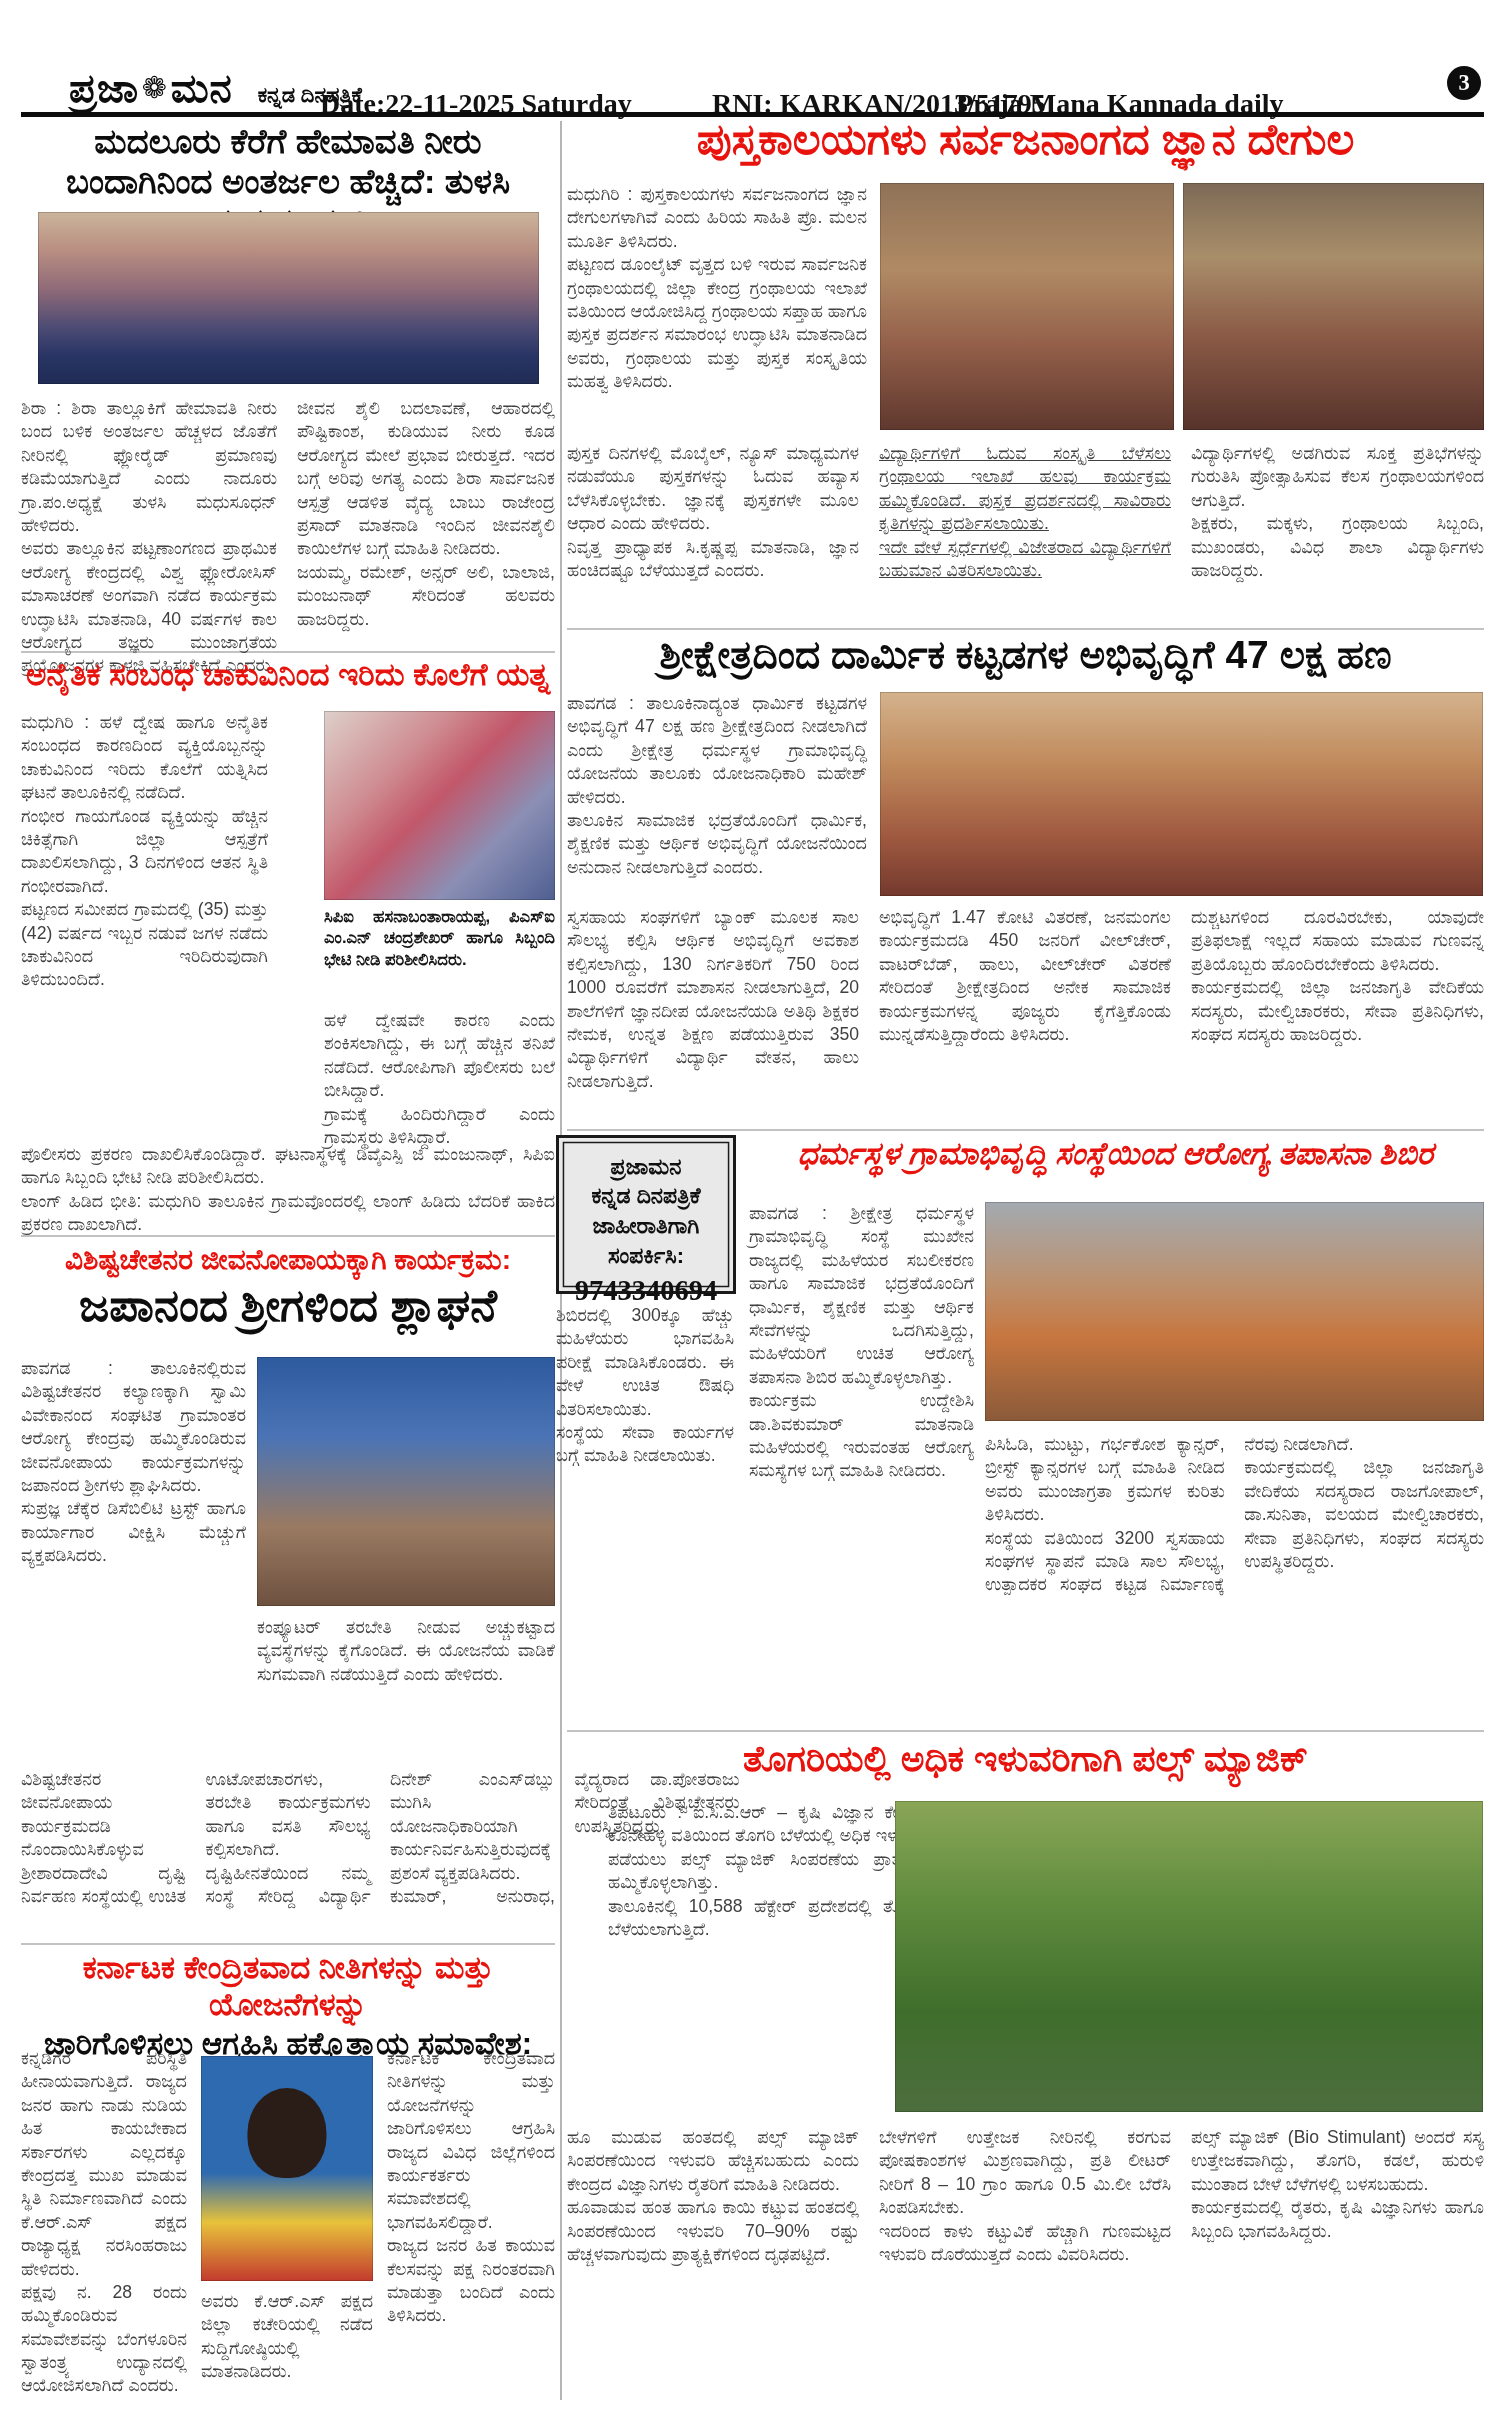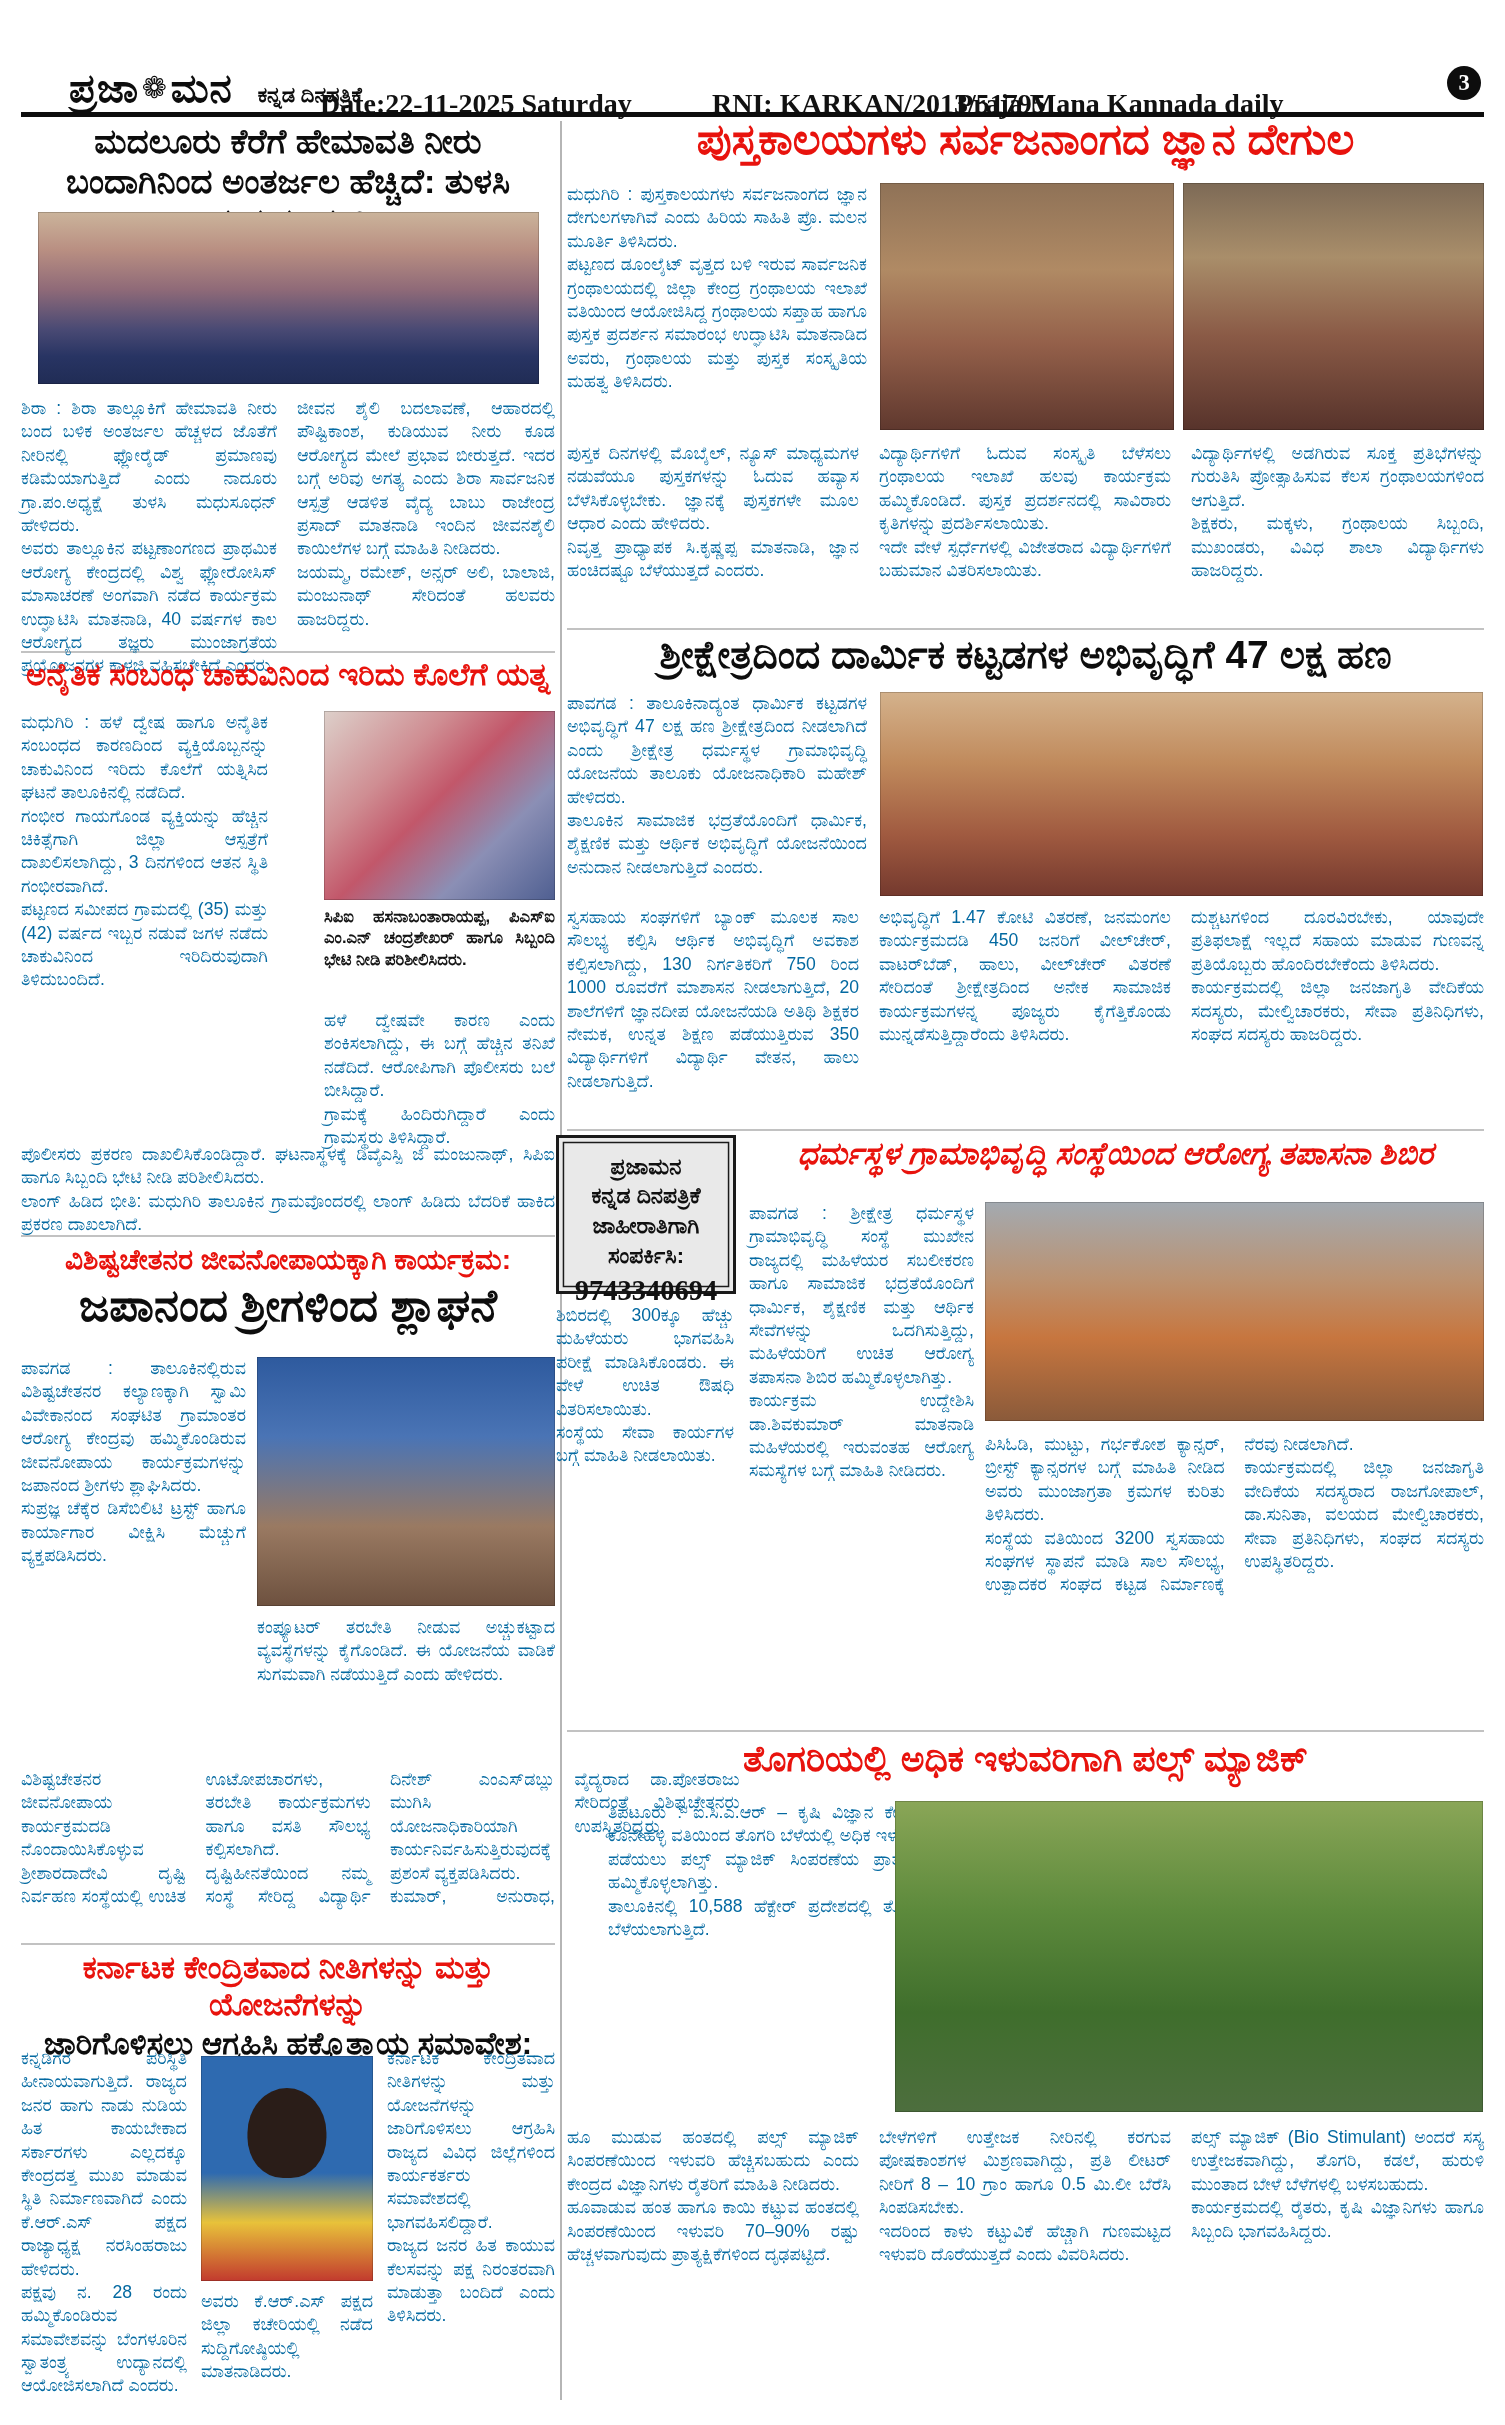--- a/index.html
+++ b/index.html
@@ -22,21 +22,21 @@
   .mast-rule{background:#0d0d0d; height:5.2px;}
   .vrule{background:#b5b5b5; width:1.5px;}
   .hrule{background:#c2c2c2; height:1.5px;}
   
   .hl{font-weight:bold; text-align:center; line-height:1.18; letter-spacing:0px;}
   .hl.black{color:#0d0d0d;}
   .hl.red{color:#e8130d;}
   
   .bodytxt{
     font-size:17.6px; line-height:1.33; text-align:justify;
-    white-space:pre-line; color:#0369a1; word-break:break-word;
+    white-space:pre-line; color:#404040; word-break:break-word;
   }
   .caption{
     font-size:16.5px; line-height:1.3; font-weight:bold; text-align:justify;
     white-space:pre-line; color:#151515;
   }
   .cols2{column-count:2; column-gap:19.5px;}
   .cols3{column-count:3; column-gap:19.5px;}
   
   .photo{box-shadow:inset 0 0 0 0.7px rgba(0,0,0,.25);}
   .photo-a1{background:linear-gradient(180deg,#cbb49b 0%,#b98f82 22%,#8f6a78 45%,#4a4a74 68%,#283463 84%,#202c55 100%);}
@@ -102,21 +102,21 @@
 
   <div class="abs" style="left:567px; top:114px; width:917px; height:510px;">
     <div class="hl red" style="font-size:43px;">ಪುಸ್ತಕಾಲಯಗಳು ಸರ್ವಜನಾಂಗದ ಜ್ಞಾನ ದೇಗುಲ</div>
     <div class="abs bodytxt" style="left:0px; top:69px; width:300px; height:247px;">ಮಧುಗಿರಿ : ಪುಸ್ತಕಾಲಯಗಳು ಸರ್ವಜನಾಂಗದ ಜ್ಞಾನ ದೇಗುಲಗಳಾಗಿವೆ ಎಂದು ಹಿರಿಯ ಸಾಹಿತಿ ಪ್ರೊ. ಮಲನ ಮೂರ್ತಿ ತಿಳಿಸಿದರು.
 ಪಟ್ಟಣದ ಡೂಂಲೈಟ್ ವೃತ್ತದ ಬಳಿ ಇರುವ ಸಾರ್ವಜನಿಕ ಗ್ರಂಥಾಲಯದಲ್ಲಿ ಜಿಲ್ಲಾ ಕೇಂದ್ರ ಗ್ರಂಥಾಲಯ ಇಲಾಖೆ ವತಿಯಿಂದ ಆಯೋಜಿಸಿದ್ದ ಗ್ರಂಥಾಲಯ ಸಪ್ತಾಹ ಹಾಗೂ ಪುಸ್ತಕ ಪ್ರದರ್ಶನ ಸಮಾರಂಭ ಉದ್ಘಾಟಿಸಿ ಮಾತನಾಡಿದ ಅವರು, ಗ್ರಂಥಾಲಯ ಮತ್ತು ಪುಸ್ತಕ ಸಂಸ್ಕೃತಿಯ ಮಹತ್ವ ತಿಳಿಸಿದರು.</div>
     <div class="photo photo-a2a abs" style="left:313px; top:69px; width:294px; height:247px;"></div>
     <div class="photo photo-a2b abs" style="left:616px; top:69px; width:301px; height:247px;"></div>
     <div class="abs" style="left:0px; top:328px; width:917px; height:180px;">
       <div class="abs bodytxt" style="left:0px; top:0px; width:292px;">ಪುಸ್ತಕ ದಿನಗಳಲ್ಲಿ ಮೊಬೈಲ್, ನ್ಯೂಸ್ ಮಾಧ್ಯಮಗಳ ನಡುವೆಯೂ ಪುಸ್ತಕಗಳನ್ನು ಓದುವ ಹವ್ಯಾಸ ಬೆಳೆಸಿಕೊಳ್ಳಬೇಕು. ಜ್ಞಾನಕ್ಕೆ ಪುಸ್ತಕಗಳೇ ಮೂಲ ಆಧಾರ ಎಂದು ಹೇಳಿದರು.
 ನಿವೃತ್ತ ಪ್ರಾಧ್ಯಾಪಕ ಸಿ.ಕೃಷ್ಣಪ್ಪ ಮಾತನಾಡಿ, ಜ್ಞಾನ ಹಂಚಿದಷ್ಟೂ ಬೆಳೆಯುತ್ತದೆ ಎಂದರು.</div>
-      <div class="abs bodytxt" style="left:312px; top:0px; width:292px;">ವಿದ್ಯಾರ್ಥಿಗಳಿಗೆ ಓದುವ ಸಂಸ್ಕೃತಿ ಬೆಳೆಸಲು ಗ್ರಂಥಾಲಯ ಇಲಾಖೆ ಹಲವು ಕಾರ್ಯಕ್ರಮ ಹಮ್ಮಿಕೊಂಡಿದೆ. ಪುಸ್ತಕ ಪ್ರದರ್ಶನದಲ್ಲಿ ಸಾವಿರಾರು ಕೃತಿಗಳನ್ನು ಪ್ರದರ್ಶಿಸಲಾಯಿತು.
+      <div class="abs bodytxt" style="left:312px; top:0px; width:292px;text-decoration:underline;">ವಿದ್ಯಾರ್ಥಿಗಳಿಗೆ ಓದುವ ಸಂಸ್ಕೃತಿ ಬೆಳೆಸಲು ಗ್ರಂಥಾಲಯ ಇಲಾಖೆ ಹಲವು ಕಾರ್ಯಕ್ರಮ ಹಮ್ಮಿಕೊಂಡಿದೆ. ಪುಸ್ತಕ ಪ್ರದರ್ಶನದಲ್ಲಿ ಸಾವಿರಾರು ಕೃತಿಗಳನ್ನು ಪ್ರದರ್ಶಿಸಲಾಯಿತು.
 ಇದೇ ವೇಳೆ ಸ್ಪರ್ಧೆಗಳಲ್ಲಿ ವಿಜೇತರಾದ ವಿದ್ಯಾರ್ಥಿಗಳಿಗೆ ಬಹುಮಾನ ವಿತರಿಸಲಾಯಿತು.</div>
       <div class="abs bodytxt" style="left:624px; top:0px; width:293px;">ವಿದ್ಯಾರ್ಥಿಗಳಲ್ಲಿ ಅಡಗಿರುವ ಸೂಕ್ತ ಪ್ರತಿಭೆಗಳನ್ನು ಗುರುತಿಸಿ ಪ್ರೋತ್ಸಾಹಿಸುವ ಕೆಲಸ ಗ್ರಂಥಾಲಯಗಳಿಂದ ಆಗುತ್ತಿದೆ.
 ಶಿಕ್ಷಕರು, ಮಕ್ಕಳು, ಗ್ರಂಥಾಲಯ ಸಿಬ್ಬಂದಿ, ಮುಖಂಡರು, ವಿವಿಧ ಶಾಲಾ ವಿದ್ಯಾರ್ಥಿಗಳು ಹಾಜರಿದ್ದರು.</div>
     </div>
   </div>
 
   <div class="abs" style="left:21px; top:657px; width:534px; height:577px;">
     <div class="hl red" style="font-size:31px;">ಅನೈತಿಕ ಸಂಬಂಧ ಚಾಕುವಿನಿಂದ ಇರಿದು ಕೊಲೆಗೆ ಯತ್ನ</div>
     <div class="abs bodytxt" style="left:0px; top:54px; width:247px; height:420px;">ಮಧುಗಿರಿ : ಹಳೆ ದ್ವೇಷ ಹಾಗೂ ಅನೈತಿಕ ಸಂಬಂಧದ ಕಾರಣದಿಂದ ವ್ಯಕ್ತಿಯೊಬ್ಬನನ್ನು ಚಾಕುವಿನಿಂದ ಇರಿದು ಕೊಲೆಗೆ ಯತ್ನಿಸಿದ ಘಟನೆ ತಾಲೂಕಿನಲ್ಲಿ ನಡೆದಿದೆ.
 ಗಂಭೀರ ಗಾಯಗೊಂಡ ವ್ಯಕ್ತಿಯನ್ನು ಹೆಚ್ಚಿನ ಚಿಕಿತ್ಸೆಗಾಗಿ ಜಿಲ್ಲಾ ಆಸ್ಪತ್ರೆಗೆ ದಾಖಲಿಸಲಾಗಿದ್ದು, 3 ದಿನಗಳಿಂದ ಆತನ ಸ್ಥಿತಿ ಗಂಭೀರವಾಗಿದೆ.

